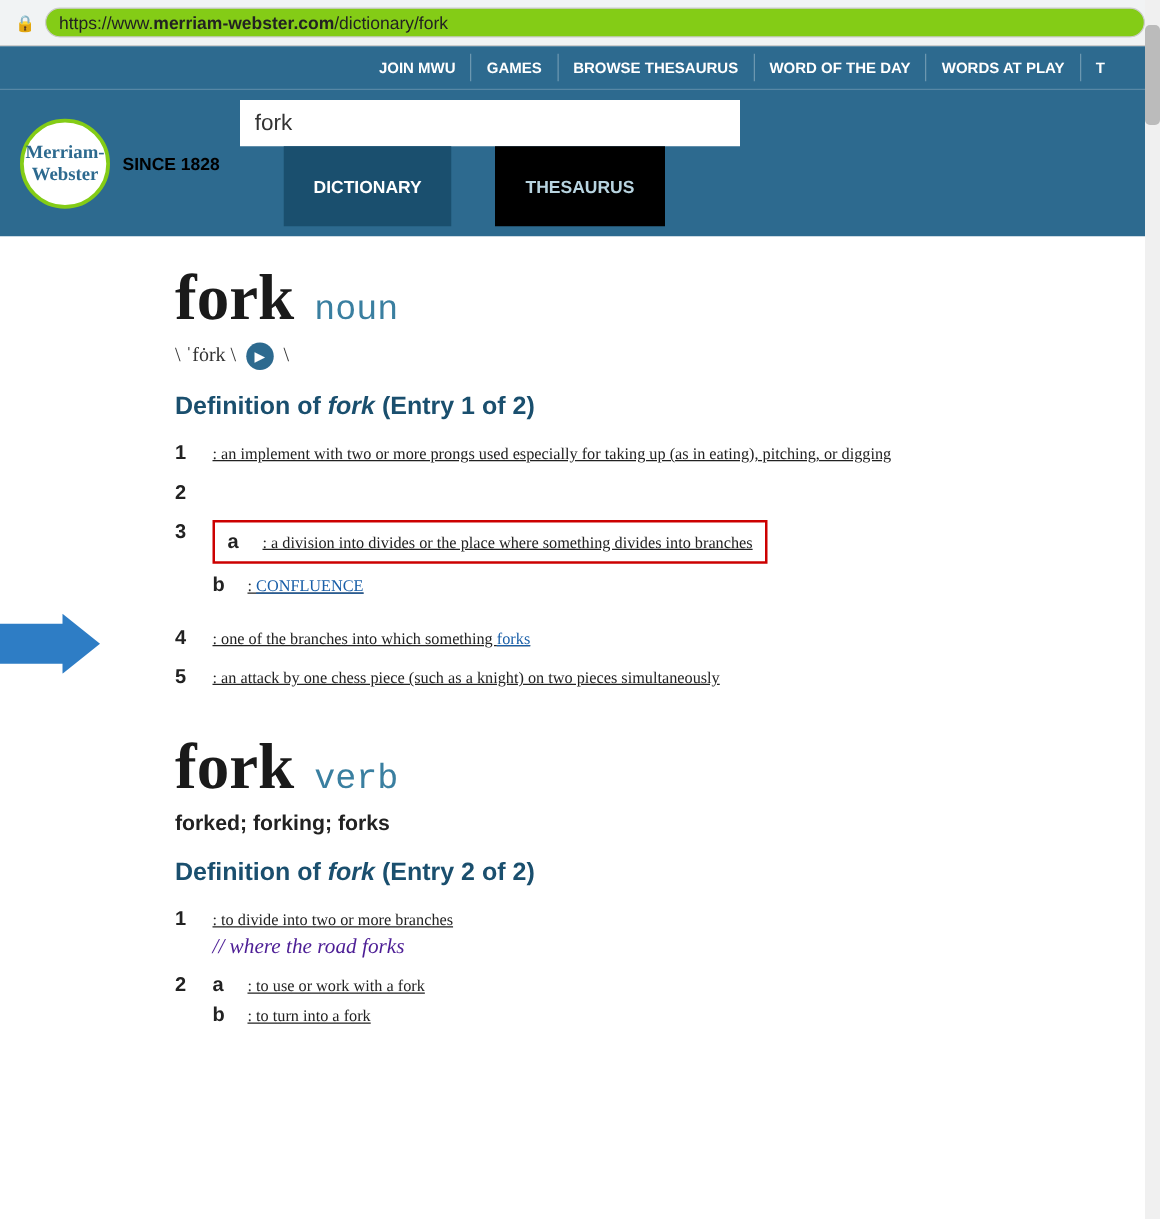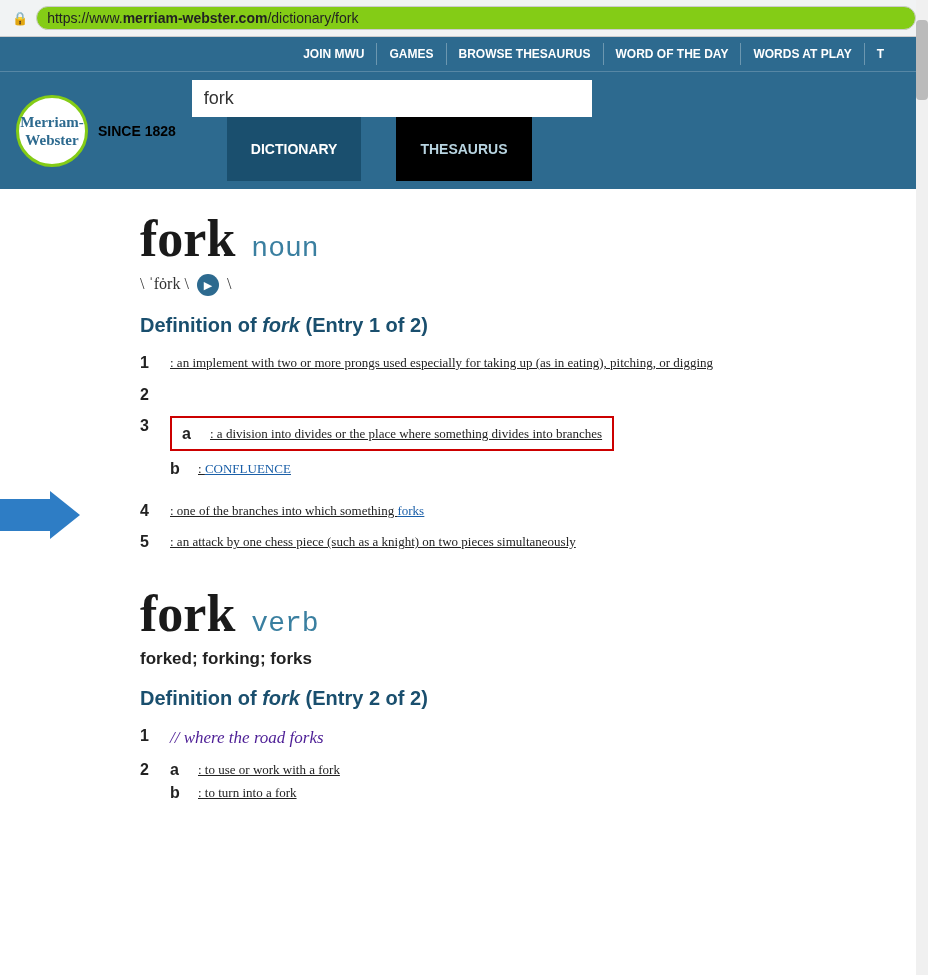--- a/index.html
+++ b/index.html
@@ -370,20 +370,21 @@
     <div class="forms-text">forked; forking; forks</div>
 
     <div class="def-heading">Definition of <em>fork</em> (Entry 2 of 2)</div>
 
 
     <div>
 
       <div class="def-item">
         <span class="def-number">1</span>
         <div>
+          <span class="def-text">: to divide into two or more branches</span>
           <div style="color: #4c1d95; font-style: italic; font-family: Georgia, serif; font-size: 17px; margin-top: 2px;">// where the road forks</div>
         </div>
       </div>
 
       <div class="def-item">
         <span class="def-number">2</span>
         <div>
           <div class="def-item" style="margin-bottom: 4px;">
             <span class="def-sub-letter">a</span>
             <span class="def-text">: to use or work with a fork</span>

